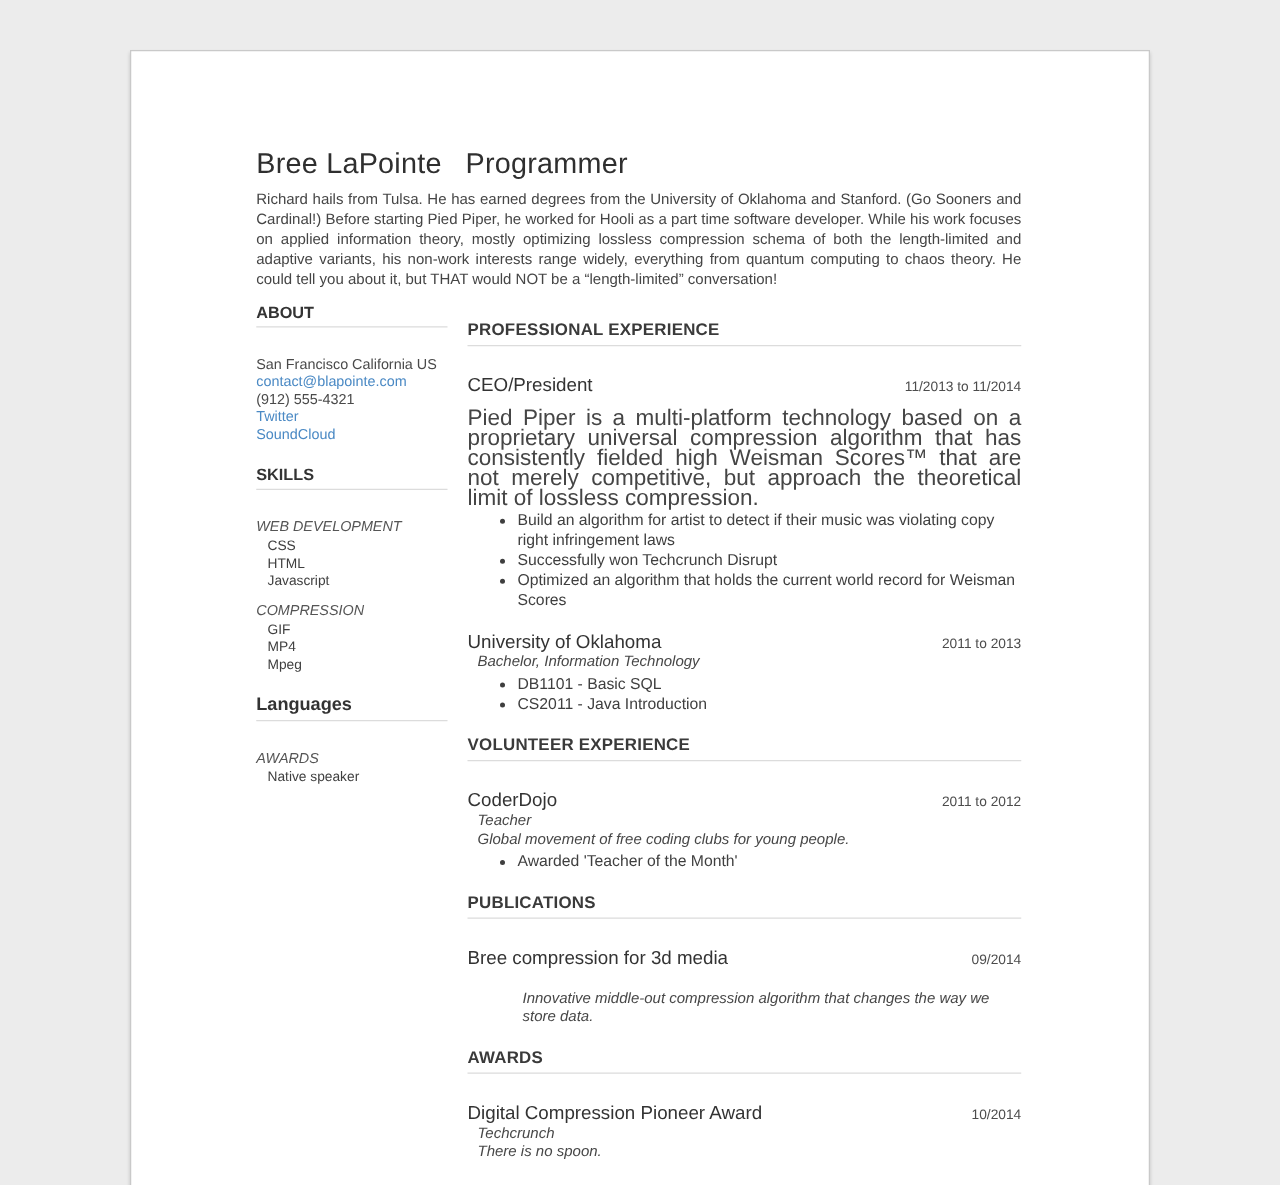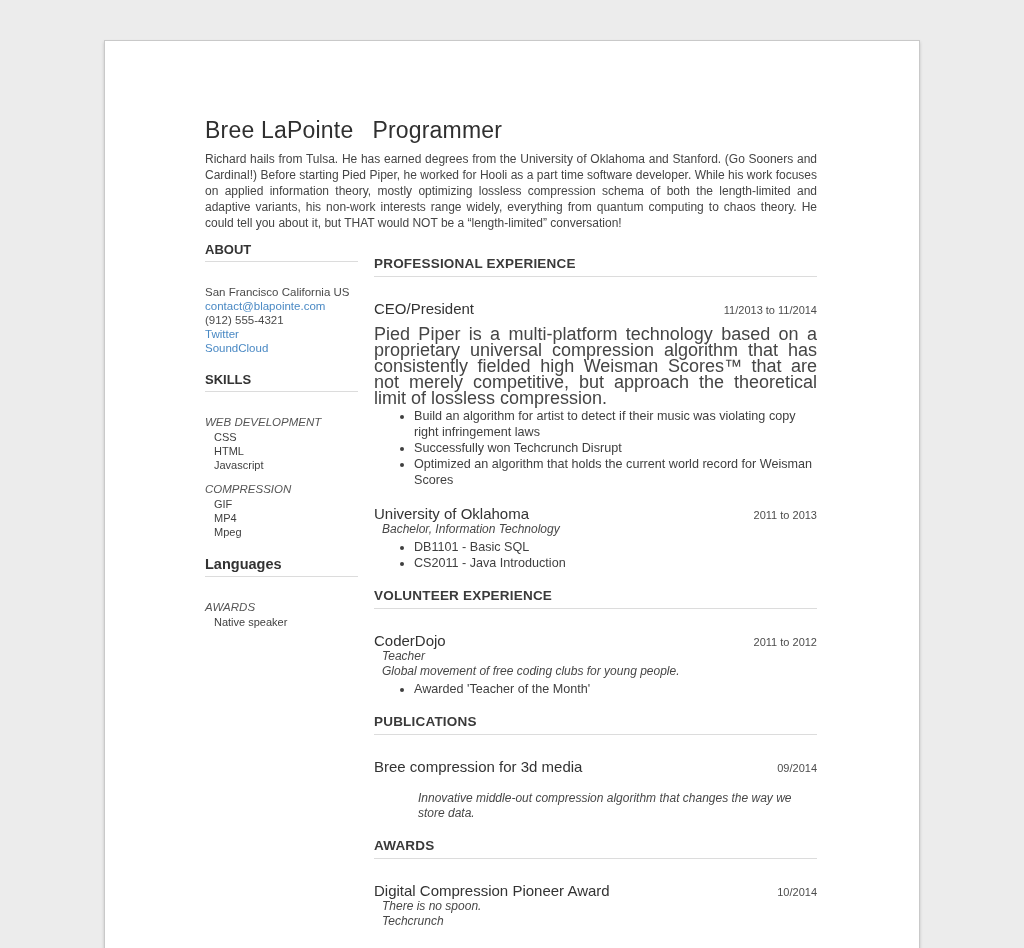--- a/index.html
+++ b/index.html
@@ -197,19 +197,19 @@
         </div>
         <div class="entry-sub spaced">Innovative middle-out compression algorithm that changes the way we store data.</div>
       </div>
 
       <div class="main-section">
         <h2 class="main-h2">AWARDS</h2>
         <div class="entry-head">
           <div class="entry-title">Digital Compression Pioneer Award</div>
           <div class="entry-date">10/2014</div>
         </div>
+        <div class="entry-sub">Techcrunch</div>
         <div class="entry-sub">There is no spoon.</div>
-        <div class="entry-sub">Techcrunch</div>
       </div>
 
     </div>
   </div>
 </div>
 
 </body></html>

